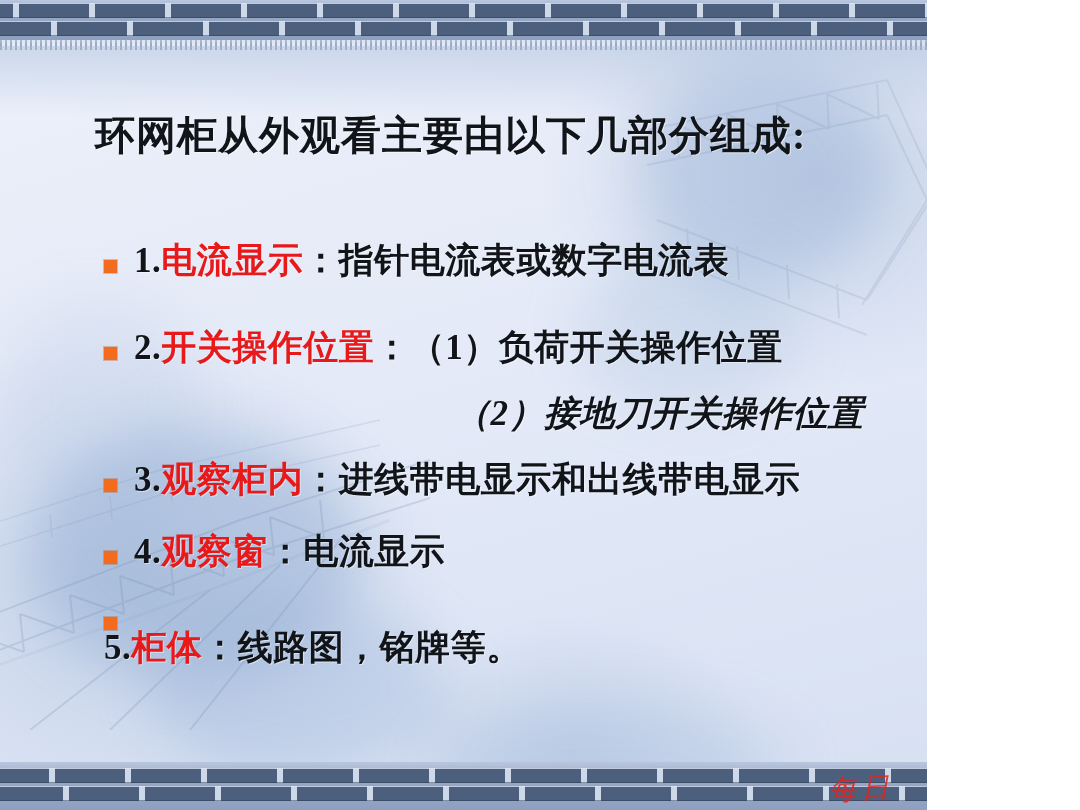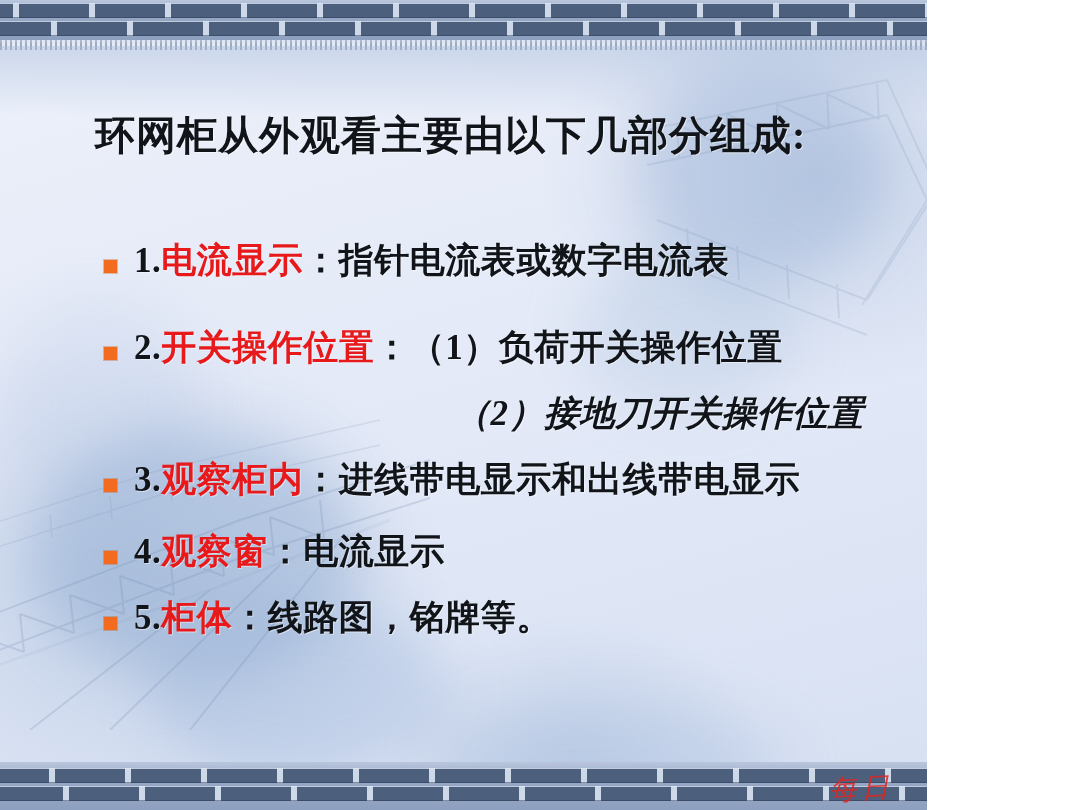--- a/index.html
+++ b/index.html
@@ -122,21 +122,21 @@
   .cont-row{
     position:absolute;
     font-size:35px; font-weight:700; color:#111418;
     letter-spacing:0.5px; white-space:nowrap;
     text-shadow:1px 1px 0 rgba(255,255,255,.45);
     font-style:italic;
   }
 
   .r1{ top:243px; } .r2{ top:330px; }
   .rc{ left:455px; top:390px; }
-  .r3{ top:462px; } .r4{ top:534px; } .r5{ top:600px; }
+  .r3{ top:462px; } .r4{ top:534px; } .r5{ top:600px;flex-direction:column; }
 
   
   .watermark{
     position:absolute; right:16px; bottom:6px;
     font-size:30px; letter-spacing:2px;
     color:rgba(255,255,255,.92);
     font-family:"Liberation Sans", sans-serif;
     text-shadow:0 1px 2px rgba(20,35,60,.55);
     white-space:nowrap;
   }

